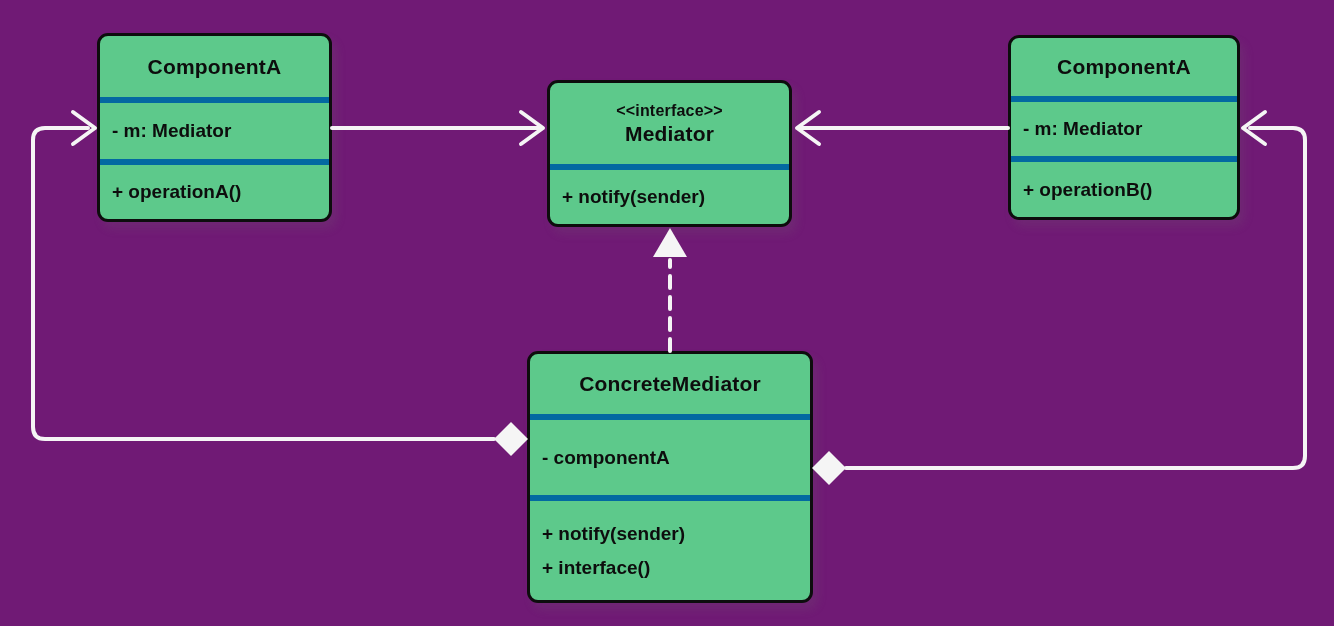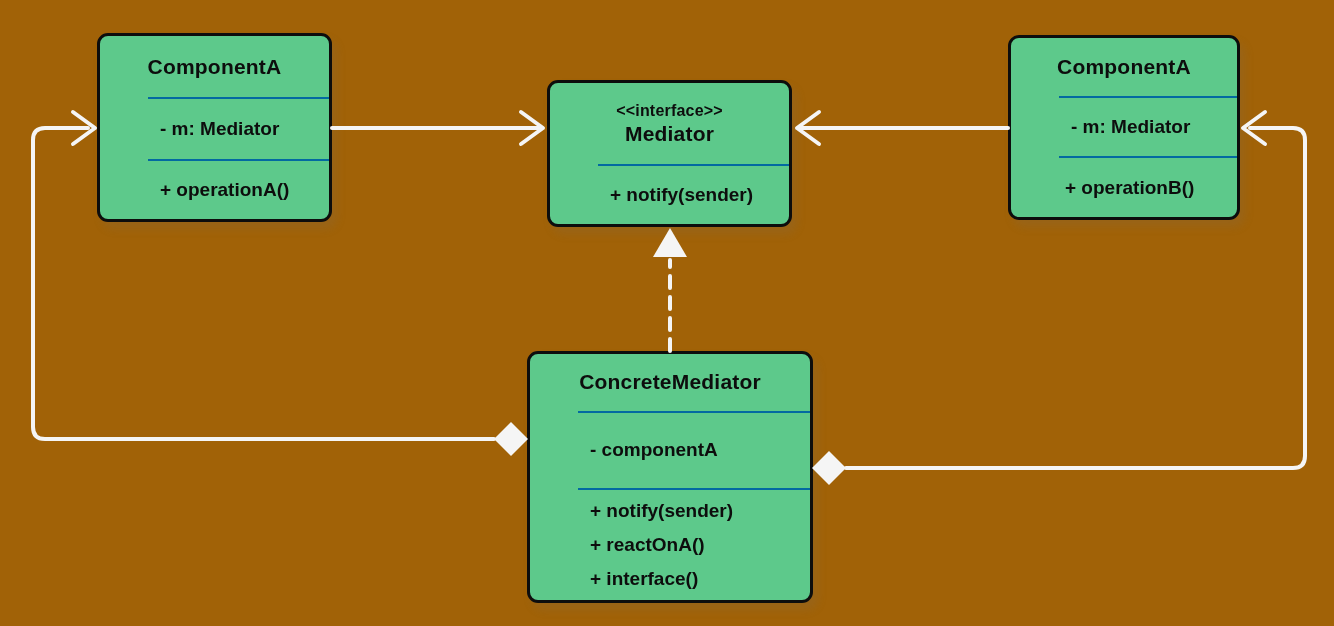--- a/index.html
+++ b/index.html
@@ -6,21 +6,21 @@
   html, body { width: 1334px; height: 626px; }
   body {
     background: #0b0b0b;
     font-family: "Liberation Sans", sans-serif;
     overflow: hidden;
   }
   .canvas {
     position: relative;
     width: 1334px;
     height: 626px;
-    background: #a16207;
+    background: #701a75;
   }
   svg.connectors {
     position: absolute;
     left: 0; top: 0;
     width: 1334px; height: 626px;
     z-index: 3;
     pointer-events: none;
   }
   .uml-box {
     position: absolute;
@@ -42,26 +42,25 @@
     font-size: 21px;
     letter-spacing: 0.2px;
     text-align: center;
   }
   .stereotype {
     font-size: 16px;
     font-weight: 700;
     margin-bottom: 2px;
   }
   .box-section {
-    border-top: 2px solid #0369a1;
+    border-top: 6px solid #0369a1;
     display: flex;
     flex-direction: column;
     justify-content: center;
     padding: 4px 12px;
-    margin-left: 48px;
   }
   .member {
     font-weight: 700;
     font-size: 19px;
     line-height: 34px;
     white-space: nowrap;
   }
 </style>
 </head>
 <body>
@@ -112,30 +111,29 @@
     <div class="box-section" style="flex:1;">
       <div class="member">+ notify(sender)</div>
     </div>
   </div>
 
   <div class="uml-box" style="left:1008px; top:35px; width:232px; height:185px;">
     <div class="box-title" style="height:58px;">ComponentA</div>
     <div class="box-section" style="height:60px;">
       <div class="member">- m: Mediator</div>
     </div>
-    <div class="box-section" style="flex:1;padding-left:6px;">
+    <div class="box-section" style="flex:1;">
       <div class="member">+ operationB()</div>
     </div>
   </div>
 
   <div class="uml-box" style="left:527px; top:351px; width:286px; height:252px;">
     <div class="box-title" style="height:60px;text-align:right;">ConcreteMediator</div>
     <div class="box-section" style="height:81px;">
       <div class="member">- componentA</div>
     </div>
     <div class="box-section" style="flex:1;">
       <div class="member">+ notify(sender)</div>
-      <div class="member">+ reactOnA()</div>
       <div class="member">+ interface()</div>
     </div>
   </div>
 
 </div>
 
 </body></html>

